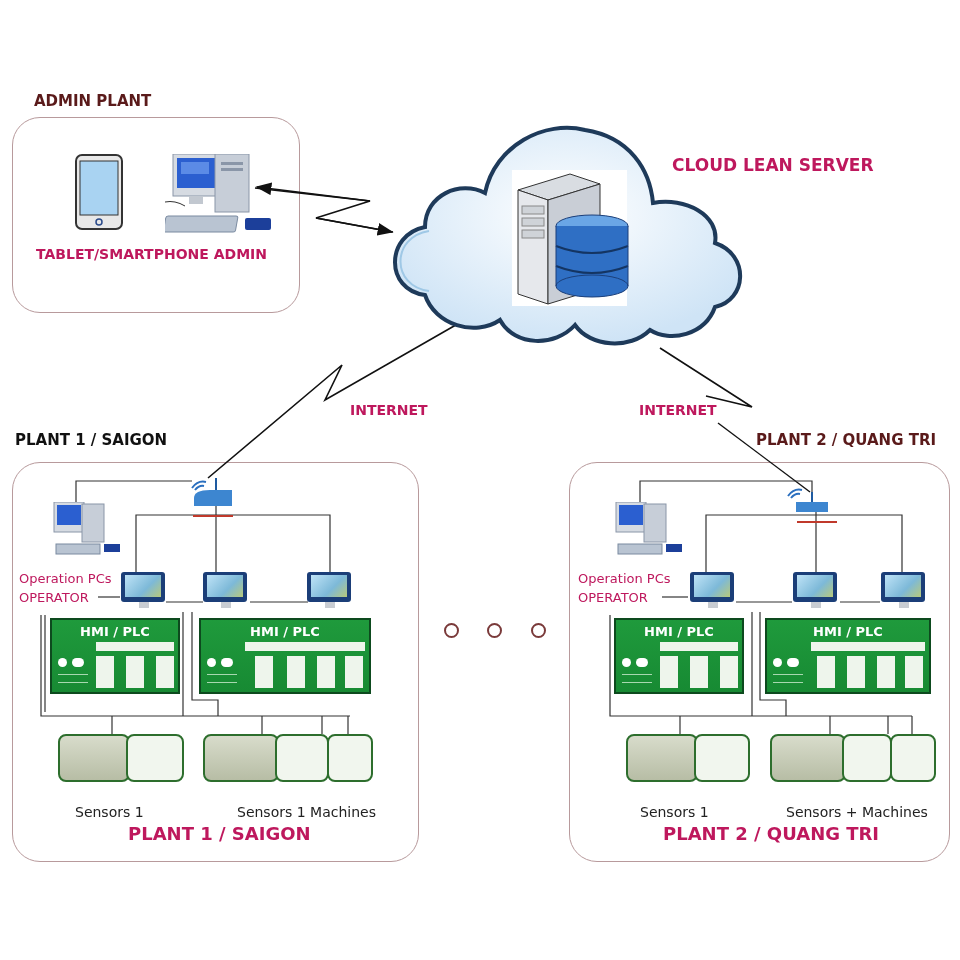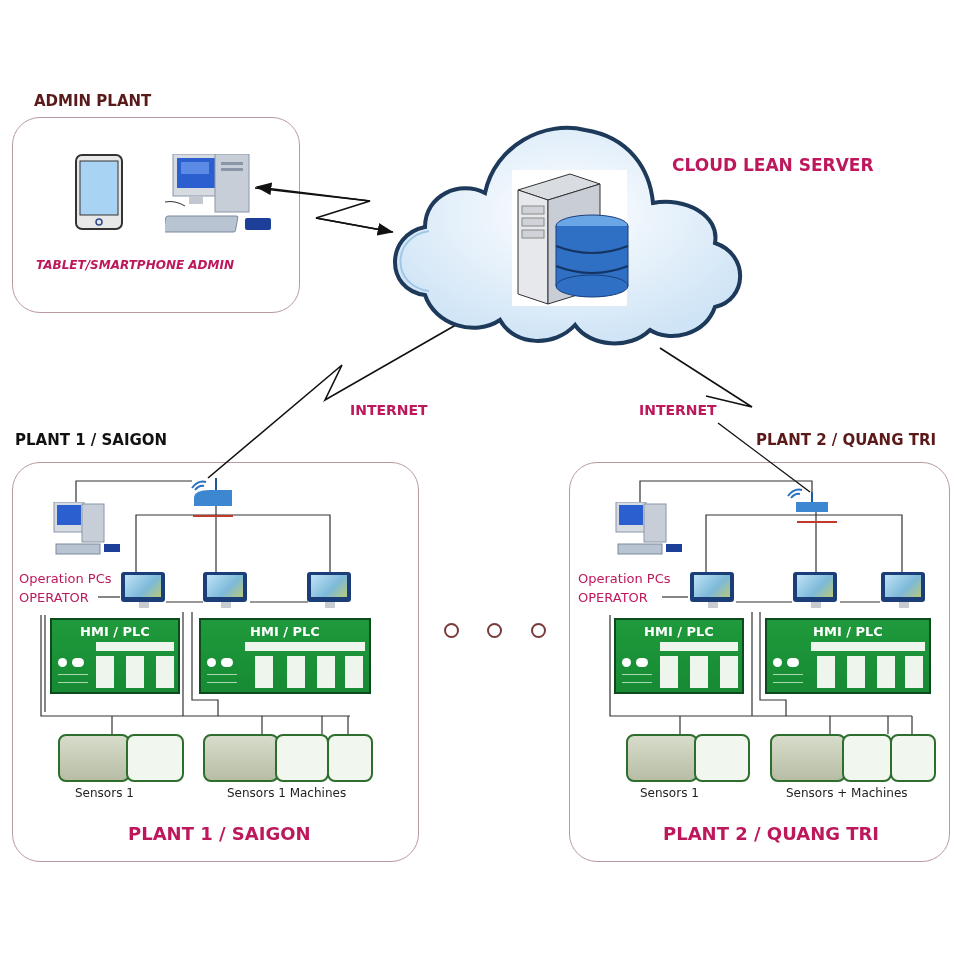--- a/index.html
+++ b/index.html
@@ -13,21 +13,21 @@
   .hmi-title{position:absolute;left:0;right:0;top:4px;text-align:center;color:#fff;font-weight:bold;font-size:13px;}
   .hmi-bar{position:absolute;left:44px;right:4px;top:22px;height:9px;background:#eef5ec;}
   .hmi-col{position:absolute;top:36px;width:18px;height:32px;background:#eef5ec;}
   .hmi-dot{position:absolute;top:38px;width:9px;height:9px;border-radius:50%;background:#fff;}
   .hmi-line{position:absolute;left:6px;width:30px;height:1px;background:#a8d8b0;}
   .monitor{position:absolute;width:44px;height:30px;background:#1b3e78;border-radius:3px;}
   .monitor .scr{position:absolute;left:4px;top:3px;right:4px;bottom:5px;background:linear-gradient(135deg,#bfe3f7,#7db9d8 60%,#b8c97a);}
   .monitor .stand{position:absolute;left:18px;bottom:-6px;width:10px;height:6px;background:#c8ccd2;}
   .sensor{position:absolute;height:44px;border:2.5px solid #2d6e2d;border-radius:8px;background:#f1f6ee;overflow:hidden;}
   .sensor.sens{background:linear-gradient(#d8dccb,#b7bda5);}
-  .small{font-size:12px;font-weight:normal;color:#222;}
+  .small{font-size:14px;font-weight:normal;color:#222;margin-top:18px;}
   .dot{position:absolute;width:11px;height:11px;border:2px solid #7a3a3a;border-radius:50%;}
   .router-tag{position:absolute;width:40px;height:2px;background:#c0392b;}
 </style>
 </head>
 <body>
 
 <div class="box" style="left:12px;top:117px;width:286px;height:194px;"></div>
 <div class="box" style="left:12px;top:462px;width:405px;height:398px;"></div>
 <div class="box" style="left:569px;top:462px;width:379px;height:398px;"></div>
 
@@ -95,21 +95,21 @@
   <rect x="16" y="8" width="28" height="12" fill="#5b8be6"></rect>
   <rect x="24" y="42" width="14" height="8" fill="#c2c8d0"></rect>
   <rect x="50" y="0" width="34" height="58" fill="#c7ced8" stroke="#8a96a8"></rect>
   <rect x="56" y="8" width="22" height="3" fill="#8a96a8"></rect>
   <rect x="56" y="14" width="22" height="3" fill="#8a96a8"></rect>
   <rect x="12" y="62" width="72" height="16" rx="2" fill="#b9c4d2" stroke="#7a8aa0" transform="skewX(-10)"></rect>
   <rect x="80" y="64" width="26" height="12" rx="2" fill="#1c3f9a"></rect>
   <path d="M0,48 Q10,46 20,52" stroke="#333" fill="none"></path>
 </svg>
 
-<div class="lbl" style="left:36px;top:258px;font-size:12px;font-style:italic;">TABLET/SMARTPHONE ADMIN</div>
+<div class="lbl" style="left:36px;top:246px;font-size:14px;">TABLET/SMARTPHONE ADMIN</div>
 
 <svg class="abs" style="left:385px;top:115px;" width="370" height="235" viewBox="0 0 370 235">
   <defs>
     <radialGradient id="cg" cx="50%" cy="40%" r="60%">
       <stop offset="0%" stop-color="#ffffff"></stop>
       <stop offset="100%" stop-color="#cfe4f6"></stop>
     </radialGradient>
   </defs>
   <path d="M40,180 C0,175 0,120 40,112 C40,80 75,65 100,78 C110,30 160,5 200,15 C245,22 265,55 268,88 C300,82 335,100 330,128 C365,140 362,185 330,192 C320,220 285,228 265,215 C245,235 205,232 190,210 C170,232 130,232 115,205 C90,222 50,210 40,180 Z" fill="url(#cg)" stroke="#1e3a5a" stroke-width="4"></path>
   <path d="M44,176 C6,171 6,122 44,116" fill="none" stroke="#9fc8e6" stroke-width="2"></path>
@@ -199,21 +199,21 @@
     <div class="hmi-col" style="left:144px;"></div>
 </div>
 
 <div class="sensor sens" style="left:58px;top:734px;width:68px;"></div>
 <div class="sensor" style="left:126px;top:734px;width:54px;"></div>
 <div class="sensor sens" style="left:203px;top:734px;width:72px;"></div>
 <div class="sensor" style="left:275px;top:734px;width:50px;"></div>
 <div class="sensor" style="left:327px;top:734px;width:42px;"></div>
 
 <div class="lbl small" style="left:75px;top:786px;">Sensors  1</div>
-<div class="lbl small" style="left:227px;top:786px;">Sensors  1 Machines</div>
+<div class="lbl small" style="left:237px;top:786px;">Sensors  1 Machines</div>
 
 <div class="lbl" style="left:128px;top:823px;font-size:18px;">PLANT 1 / SAIGON</div>
 
 <div class="lbl group-title" style="left:756px;top:431px;font-size:15px;">PLANT 2 / QUANG TRI</div>
 
 <svg class="abs" style="left:784px;top:486px;" width="48" height="30" viewBox="0 0 48 30">
   <path d="M4,10 Q10,2 18,4" fill="none" stroke="#2a6fbf" stroke-width="2"></path>
   <path d="M7,12 Q11,7 16,8" fill="none" stroke="#2a6fbf" stroke-width="2"></path>
   <path d="M12,16 L44,16 L44,26 L12,26 Z" fill="#3d86d0"></path>
   <line x1="28" y1="6" x2="28" y2="16" stroke="#1e5aa0" stroke-width="2"></line>

